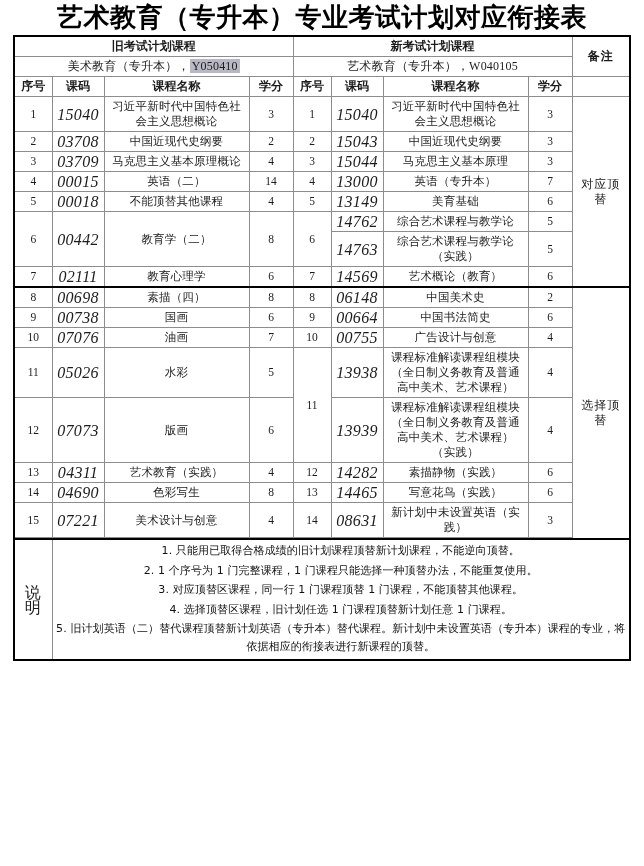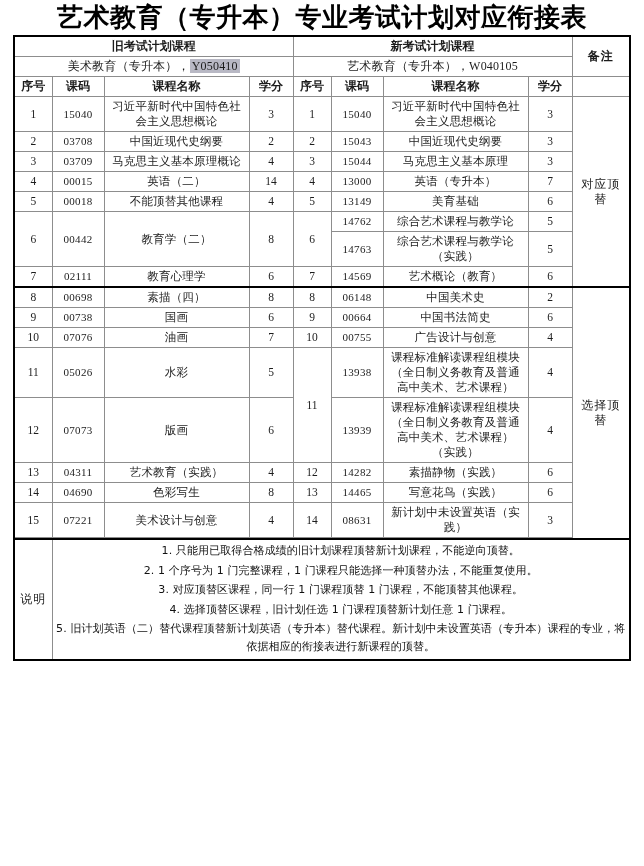--- a/index.html
+++ b/index.html
@@ -74,31 +74,31 @@
     line-height: 19px;
     letter-spacing: 1px;
   }
   .cname {
     text-align: left;
     padding-left: 6px;
     padding-right: 4px;
     letter-spacing: 0.2px;
   }
   .num { font-size: 11.5px; }
-  .code { font-size: 11px; letter-spacing: 0.3px; }
+  .code { font-size: 16px; letter-spacing: 0.3px; font-style: italic; }
 
   .hl {
     background: #b8b8c4;
     padding: 0 2px;
   }
 
   
   .note-label {
     width: 32px;
-    font-size: 12px;
+    font-size: 16px;
     line-height: 22px;
     letter-spacing: 1px;
     margin-top: 44px;
   }
   .notes-cell {
     text-align: left;
     padding: 5px 6px 6px 8px;
     font-family: "DejaVu Sans", "Liberation Sans", sans-serif;
     border-radius: 25px;
   }

